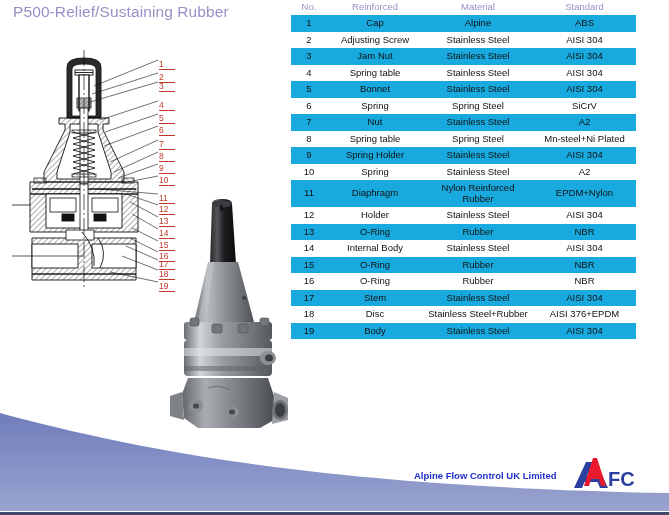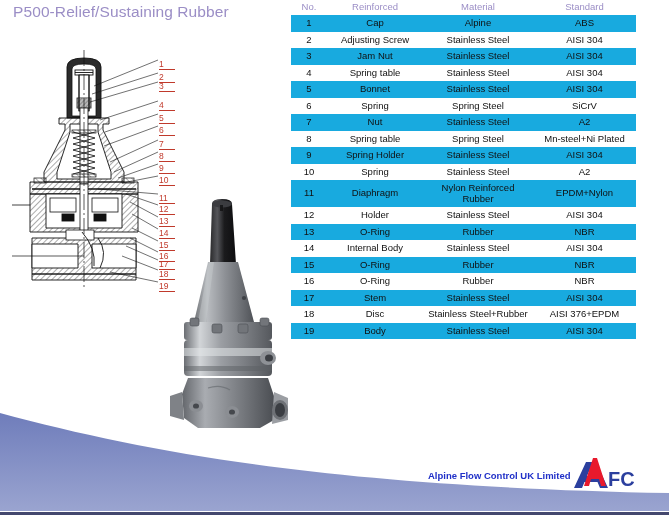--- a/index.html
+++ b/index.html
@@ -79,21 +79,21 @@
   table.partlist tr.plain td { background: #ffffff; }
 
   
   #wave-decor {
     position: absolute; left: 0; bottom: 4px;
     width: 669px; height: 110px; pointer-events: none;
   }
 
   
   #footer-company {
-    position: absolute; left: 428px; top: 470px;
+    position: absolute; left: 414px; top: 470px;
     font-size: 9.5px; color: #2030c8;
     font-weight: bold; white-space: nowrap;
   }
   #footer-logo {
     position: absolute; left: 572px; top: 456px;
     width: 62px; height: 36px;
   }
   #bottom-rule {
     position: absolute; left: 0; bottom: 0;
     width: 669px; height: 3px; background: #44486e;

